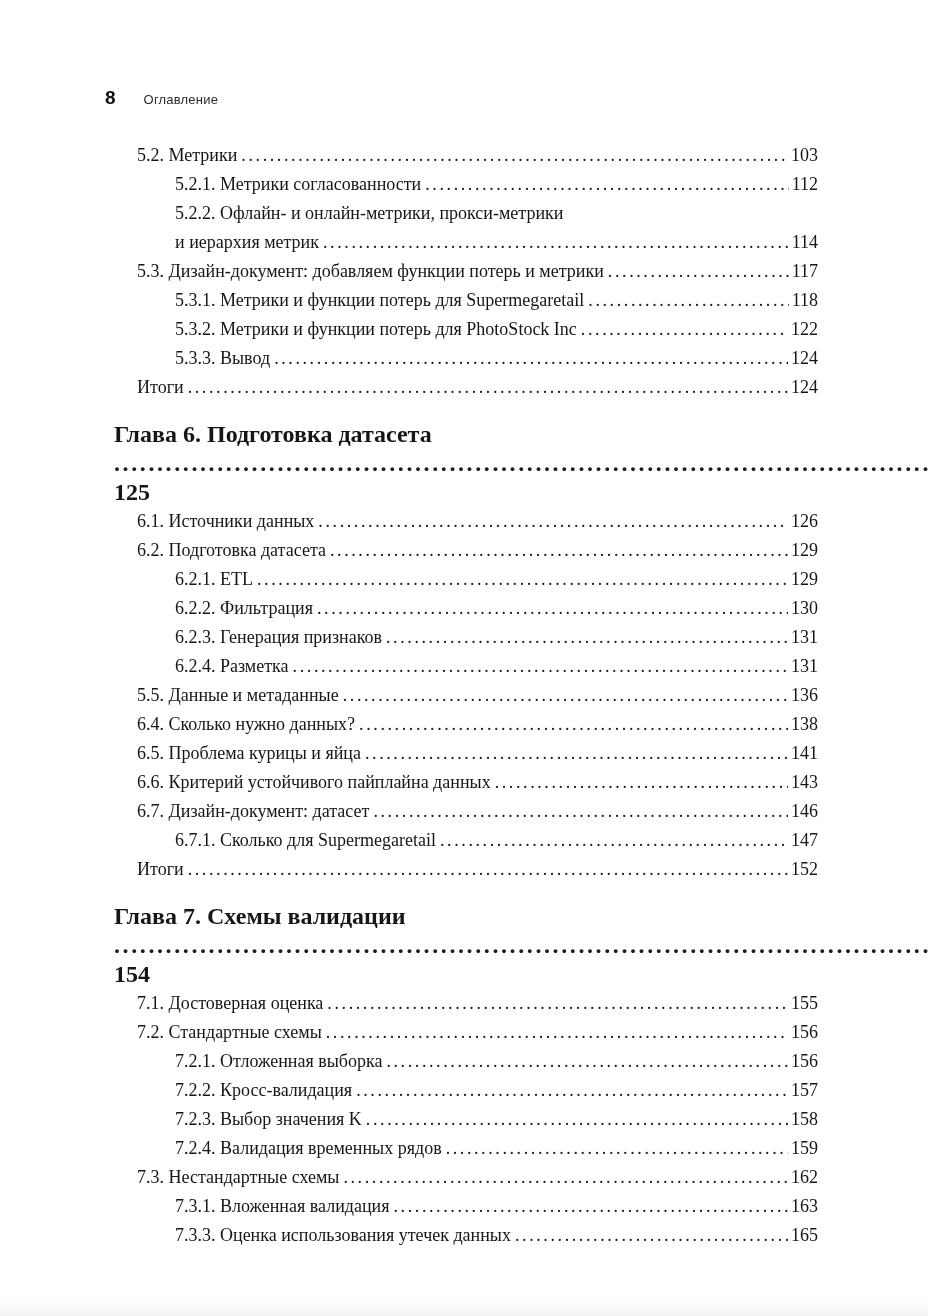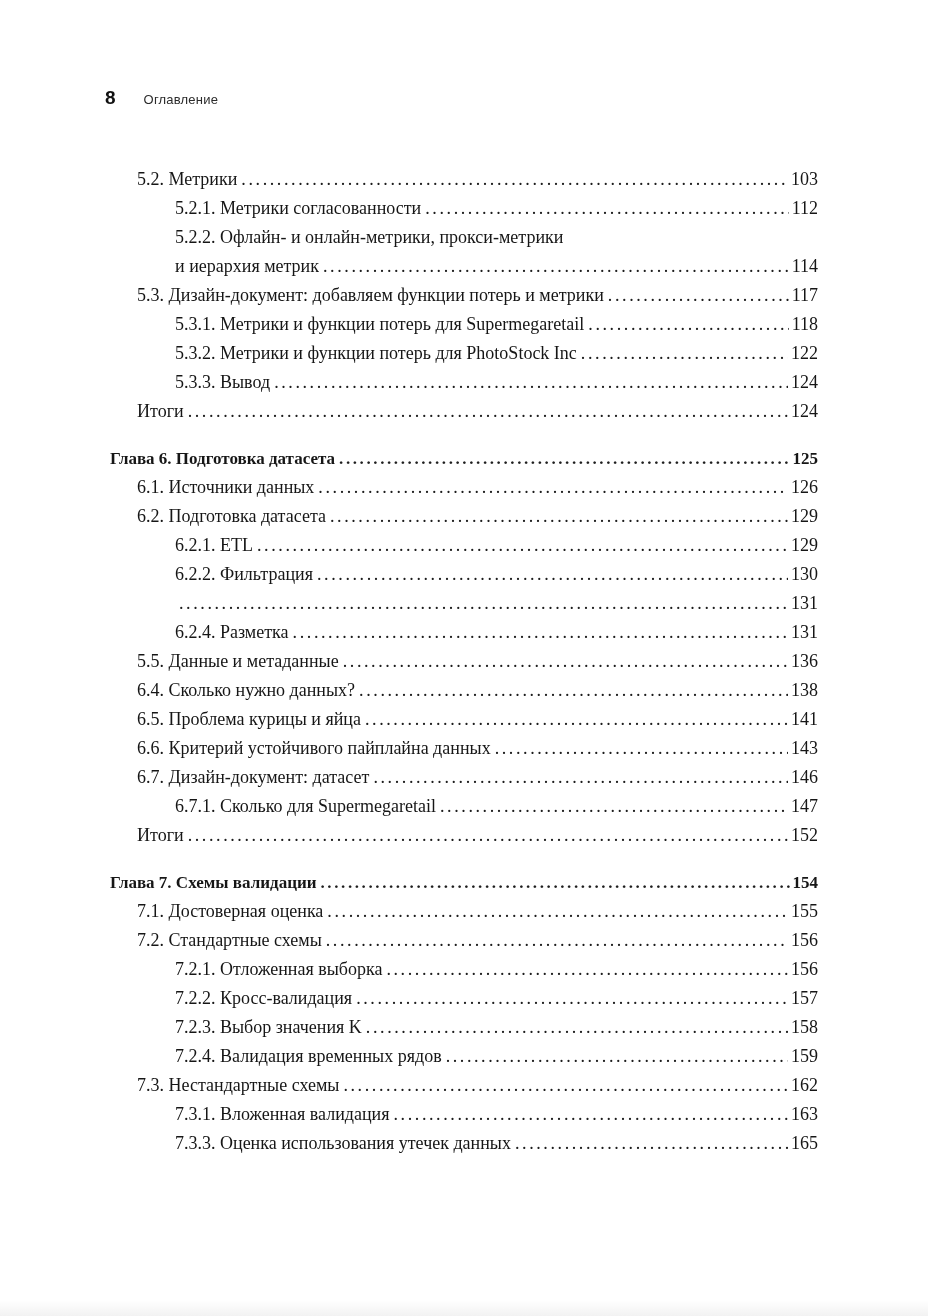--- a/index.html
+++ b/index.html
@@ -26,31 +26,30 @@
     display:flex; align-items:baseline; gap:28px;
     font-family:"Liberation Sans","DejaVu Sans",sans-serif;
   }
   .folio{ font-size:19px; font-weight:700; color:#111; }
   .header-title{ font-size:13px; color:#2b2b2b; letter-spacing:0.2px; }
 
   .toc{
     position:absolute;
     top:141px; left:110px;
     width:708px;
-    margin-top:24px;
   }
   .entry{ }
   .row{
     display:flex;
     align-items:baseline;
     line-height:29px;
     font-size:18px;
   }
   .lvl0{ margin-top:18px; font-weight:700; }
-  .lvl0 .row{ font-size:17px; }
+  .lvl0 .row{ font-size:24px;flex-direction:column; }
   .lvl1{ margin-left:27px; }
   .lvl2{ margin-left:65px; }
   .label{ flex:none; white-space:nowrap; }
   .dots{
     flex:1 1 auto;
     overflow:hidden;
     white-space:nowrap;
     letter-spacing:2.6px;
     margin:0 3px 0 4px;
     color:#1d1d1d;
@@ -160,20 +159,21 @@
       </div>
       <div class="entry lvl2">
         <div class="row">
           <span class="label">6.2.2. Фильтрация</span>
           <span class="dots"></span>
           <span class="pagenum">130</span>
         </div>
       </div>
       <div class="entry lvl2">
         <div class="row">
+          <span class="label">6.2.3. Генерация признаков</span>
           <span class="dots"></span>
           <span class="pagenum">131</span>
         </div>
       </div>
       <div class="entry lvl2">
         <div class="row">
           <span class="label">6.2.4. Разметка</span>
           <span class="dots"></span>
           <span class="pagenum">131</span>
         </div>

